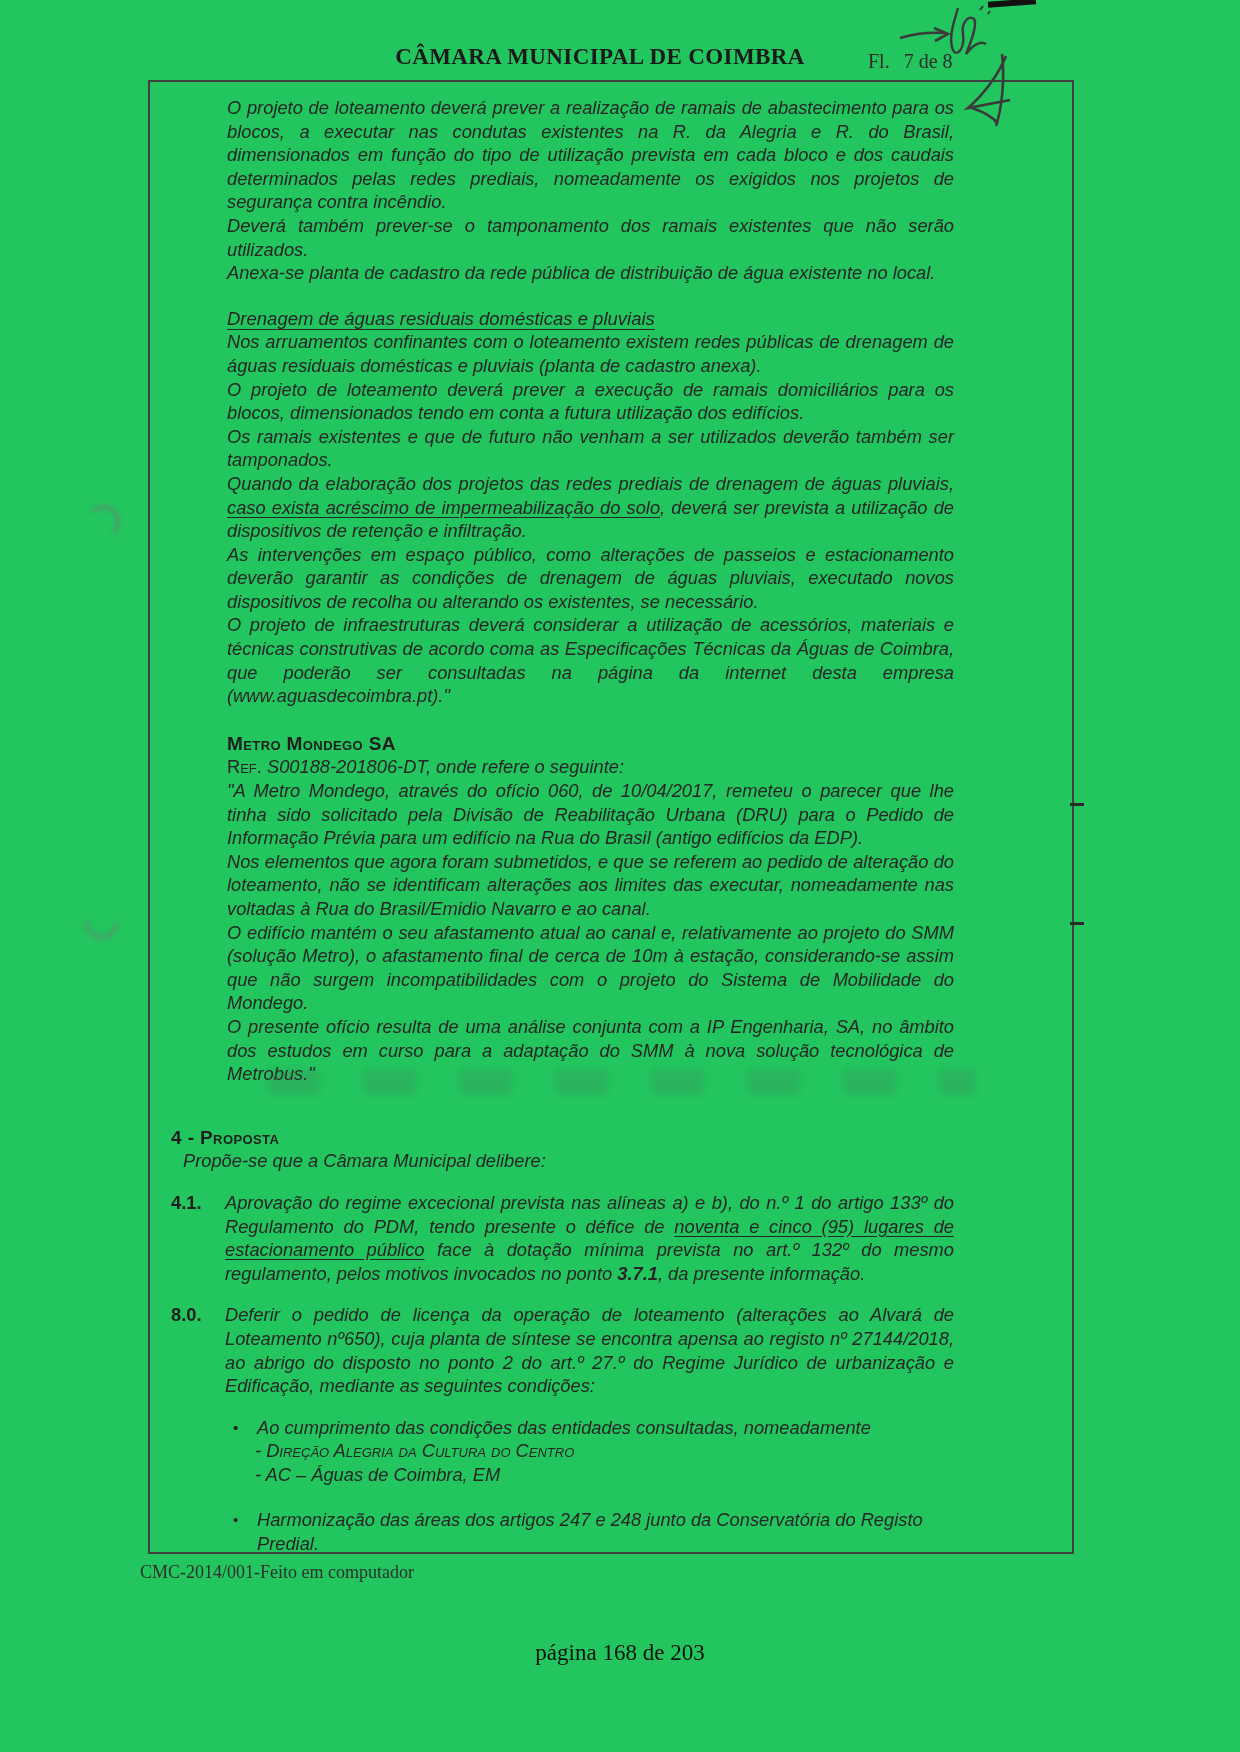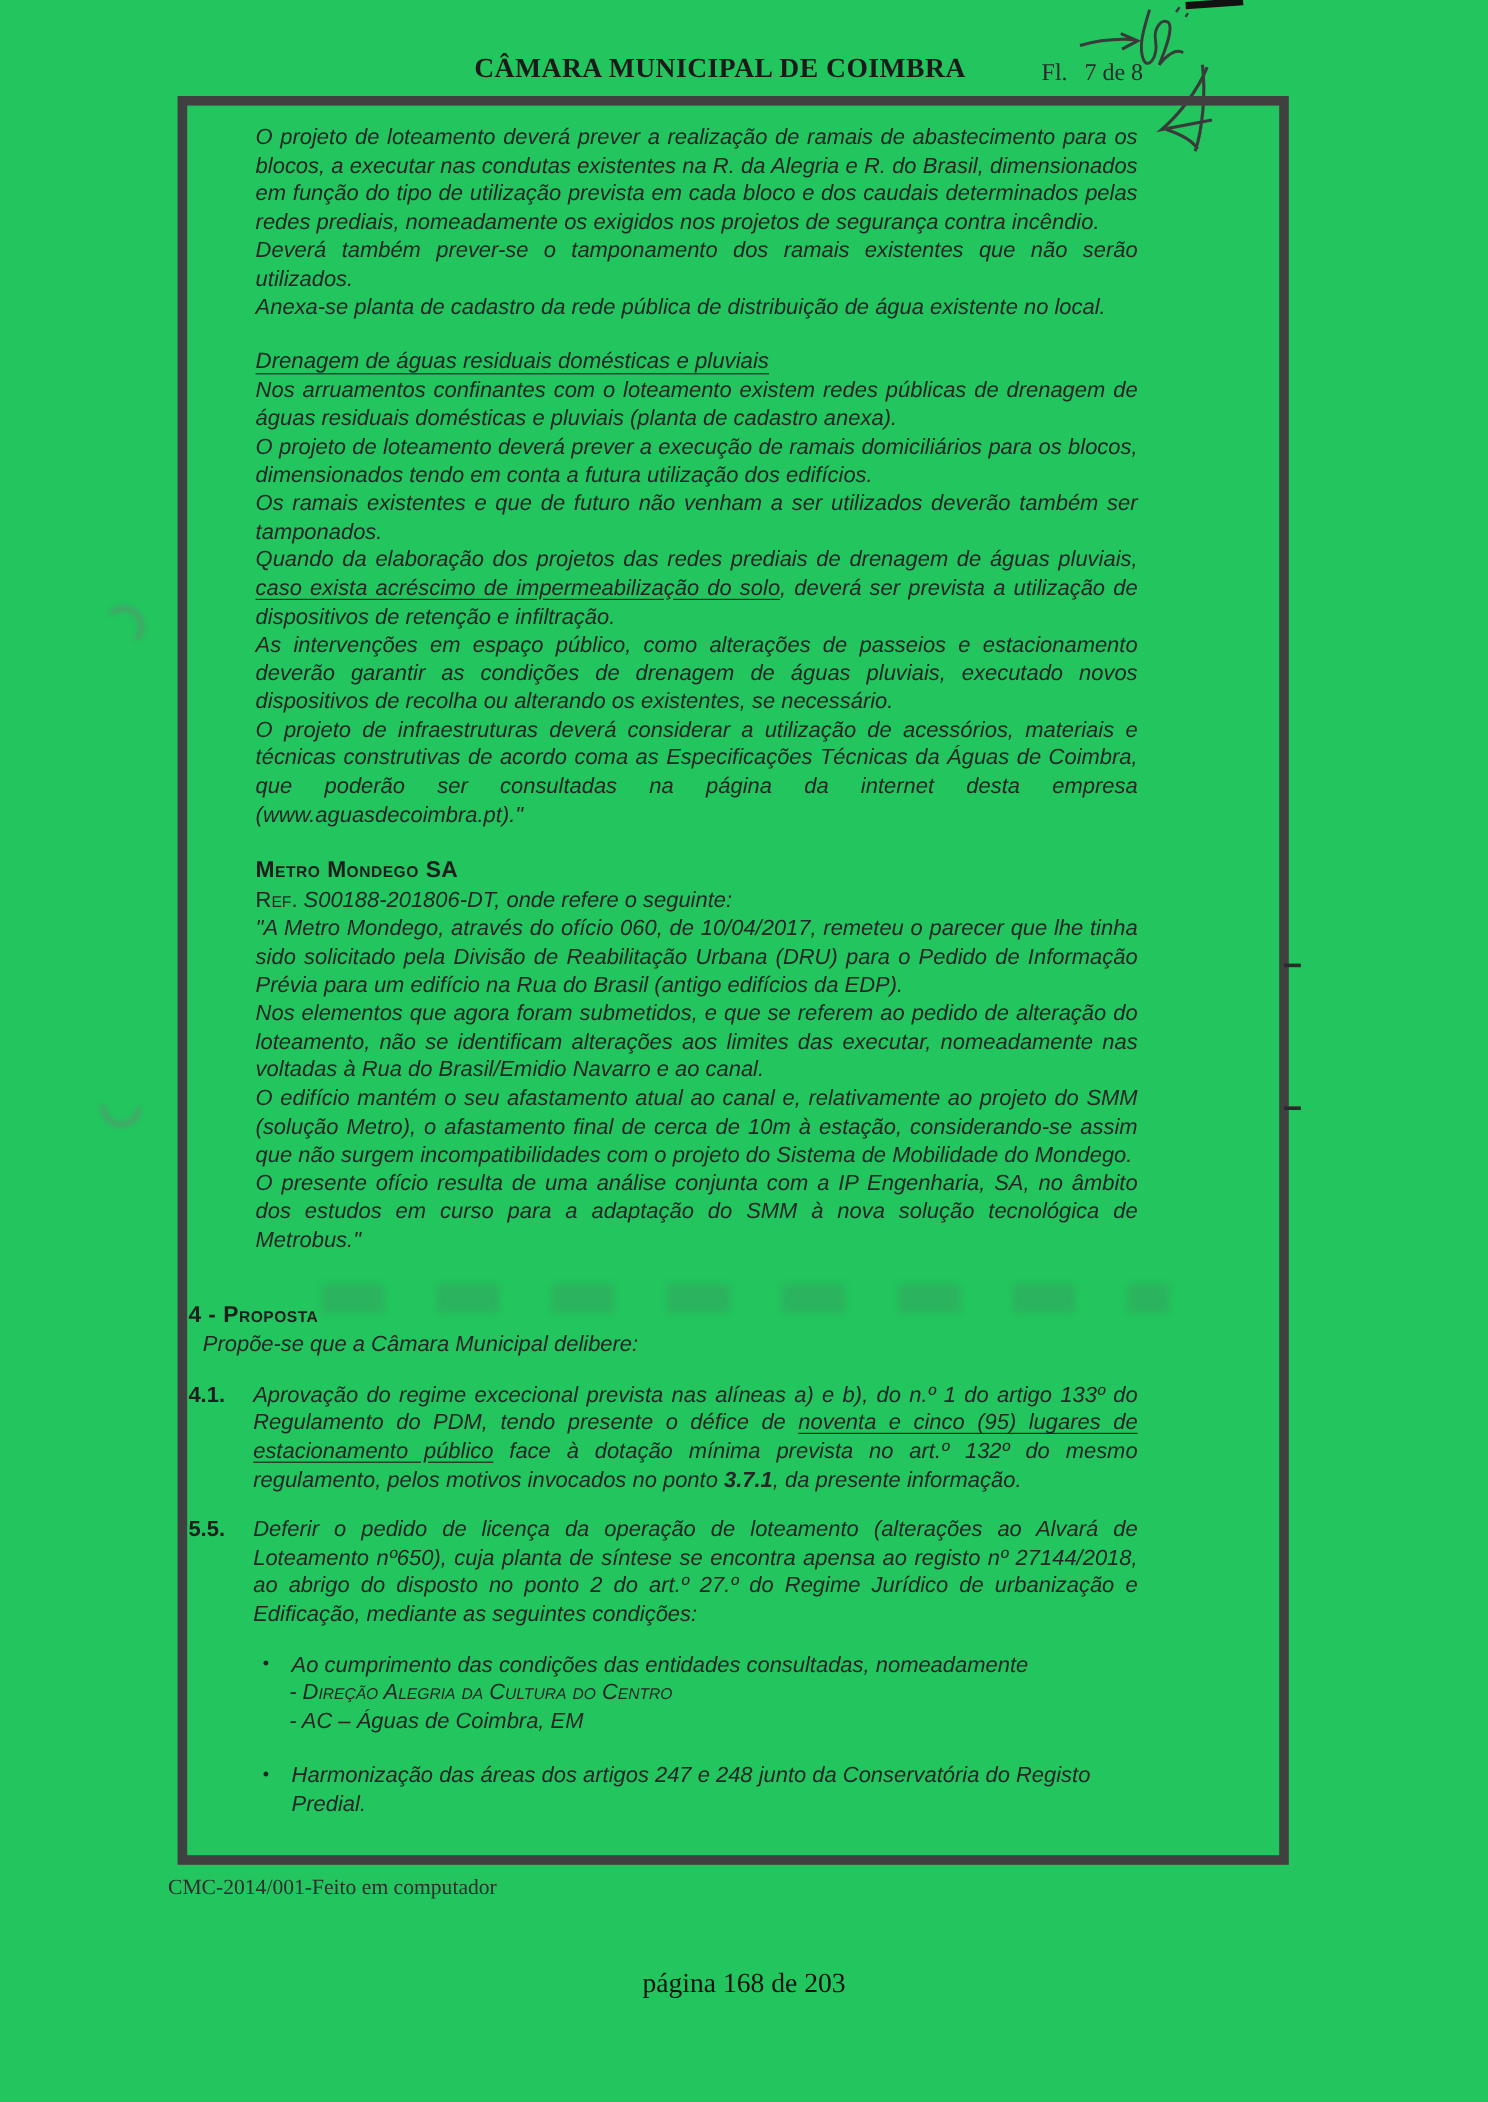--- a/index.html
+++ b/index.html
@@ -10,22 +10,22 @@
              font-family:"Liberation Serif",serif;font-weight:bold;font-size:23px;
              letter-spacing:.4px;color:#1a1a1a;}
   .hdr-folio{position:absolute;left:868px;top:50px;font-family:"Liberation Serif",serif;
              font-size:20px;color:#2b2b2b;white-space:nowrap;}
   .hdr-folio .fv{margin-left:14px;}
   .sig{position:absolute;stroke:#3a3a3a;fill:none;}
   .artifact-top{position:absolute;left:988px;top:0;width:48px;height:6px;background:#111;
                 transform:rotate(-4deg);}
   
   .doc-body{position:absolute;left:148px;top:80px;width:926px;height:1474px;
-            box-sizing:border-box;border:8px solid #404040;
-            padding:14px 118px 0 57px;}
+            box-sizing:border-box;border:2px solid #404040;
+            padding:14px 118px 0 77px;}
   .txt{font-style:italic;font-size:18.3px;line-height:23.6px;text-align:justify;
        color:#262626;margin:0;}
   .u{text-decoration:underline;text-underline-offset:3px;}
   .sec-head{font-style:italic;font-size:18.5px;line-height:23.6px;color:#262626;
             text-decoration:underline;text-underline-offset:4px;font-weight:normal;margin:0;}
   .caps{font-variant:small-caps;}
   .caps-head{font-style:normal;font-weight:bold;font-variant:small-caps;font-size:19px;
              line-height:23.6px;color:#1e1e1e;margin:0;letter-spacing:.4px;}
   .gap-s{height:22px;} .gap-m{height:24px;} .gap-l{height:40px;} .gap-x{height:18px;}
   .prop-head{margin-left:-56px;}
@@ -107,21 +107,21 @@
     <div class="item">
       <div class="item-num">4.1.</div>
       <div class="item-body">
         <p class="txt"><span>Aprovação do regime excecional prevista nas alíneas a) e b), do n.º 1 do artigo 133º do Regulamento do PDM, tendo presente o défice de </span><span class="u">noventa e cinco (95) lugares de estacionamento público</span><span> face à dotação mínima prevista no art.º 132º do mesmo regulamento, pelos motivos invocados no ponto </span><b>3.7.1</b><span>, da presente informação.</span></p>
       </div>
     </div>
 
     <div class="gap-x"></div>
 
     <div class="item">
-      <div class="item-num">5.5.</div>
+      <div class="item-num">8.0.</div>
       <div class="item-body">
         <p class="txt">Deferir o pedido de licença da operação de loteamento (alterações ao Alvará de Loteamento nº650), cuja planta de síntese se encontra apensa ao registo nº 27144/2018, ao abrigo do disposto no ponto 2 do art.º 27.º do Regime Jurídico de urbanização e Edificação, mediante as seguintes condições:</p>
         <div class="gap-x"></div>
         <div class="bullets">
           <div class="bullet">
             <div class="bullet-marker">•</div>
             <div>
               <p class="txt" style="text-align:left;">Ao cumprimento das condições das entidades consultadas, nomeadamente</p>
               <p class="txt caps sub-item">- Direção Alegria da Cultura do Centro</p>
               <p class="txt sub-item">- AC – Águas de Coimbra, EM</p>

